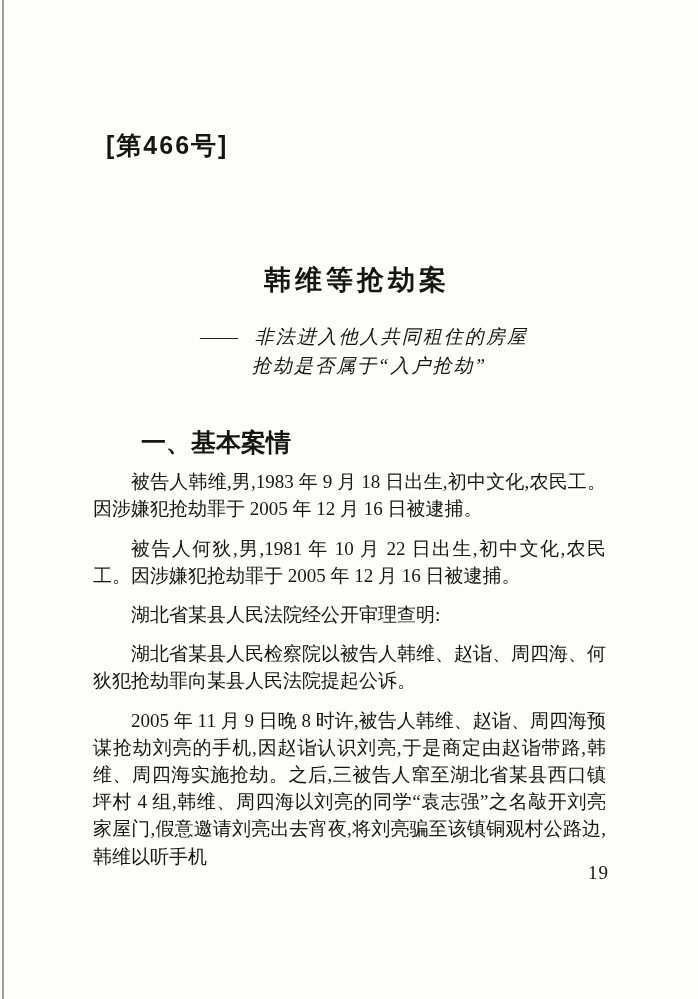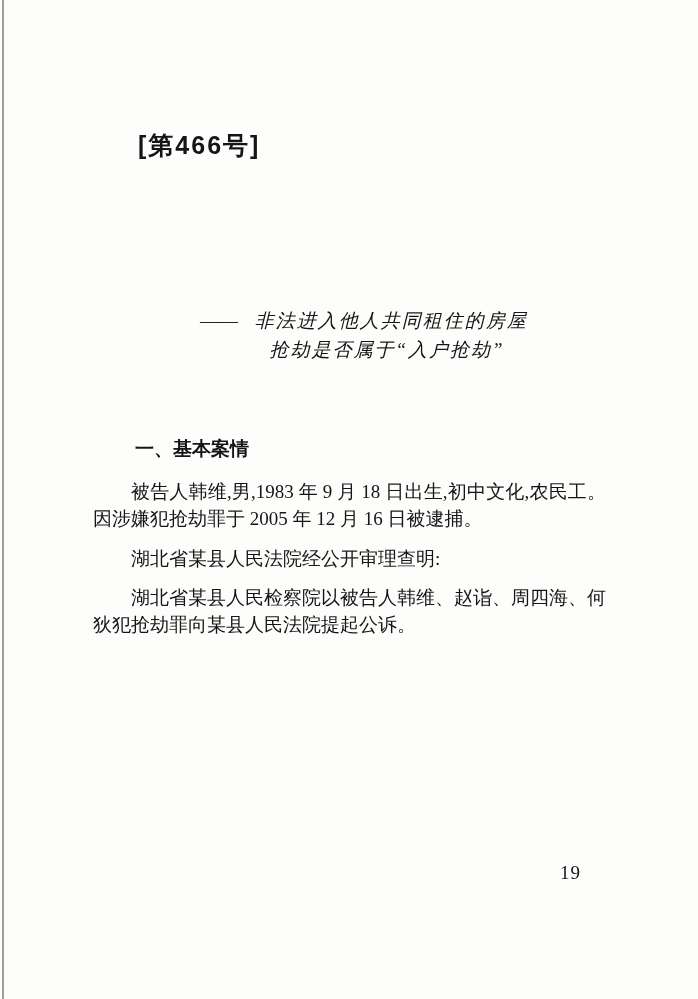--- a/index.html
+++ b/index.html
@@ -26,21 +26,20 @@
   }
   .case-number {
     position: absolute;
     left: 106px;
     top: 129px;
     font-family: "Liberation Sans", "DejaVu Sans", sans-serif;
     font-size: 25px;
     font-weight: 700;
     letter-spacing: 2px;
     white-space: nowrap;
-    margin-left: 32px;
   }
   .title {
     position: absolute;
     left: 0;
     top: 262px;
     width: 698px;
     margin: 0;
     text-align: center;
     text-indent: 16px;
     font-family: "Liberation Sans", "DejaVu Sans", sans-serif;
@@ -54,79 +53,82 @@
     left: 200px;
     top: 306px;
     width: 322px;
     font-style: italic;
     font-size: 19px;
     line-height: 29px;
     letter-spacing: 2px;
   }
   .subtitle .line1 {
     white-space: nowrap;
+    margin-top: 16px;
   }
   .subtitle .dash {
     letter-spacing: 0;
     margin-right: 10px;
     font-style: normal;
   }
   .subtitle .line2 {
-    text-align: center;
     padding-left: 52px;
     white-space: nowrap;
   }
   .body-text {
     position: absolute;
     left: 81px;
     top: 419px;
     width: 537px;
     font-size: 19px;
     line-height: 27.2px;
     text-align: justify;
   }
   .section-heading {
-    margin: 16px;
+    margin: 10px;
     font-family: Liberation Serif, serif;
-    font-size: 19px;
+    font-size: 25px;
     font-weight: 700;
     text-indent: 2em;
   }
   .para {
     margin: 12px;
     text-indent: 2em;
   }
   .page-number {
     position: absolute;
-    left: 560px;
+    left: 588px;
     top: 862px;
     font-size: 19px;
     letter-spacing: 1px;
   }
 </style>
 </head>
 <body>
 
 <div class="page">
 
   <div class="scan-edge"></div>
 
   <div class="case-number">[第466号]</div>
 
+  <h1 class="title">韩维等抢劫案</h1>
 
   <div class="subtitle">
     <div class="line1">
       <span class="dash">——</span>
       <span>非法进入他人共同租住的房屋</span>
     </div>
     <div class="line2">抢劫是否属于“入户抢劫”</div>
   </div>
 
   <div class="body-text">
     <h2 class="section-heading">一、基本案情</h2>
     <p class="para">被告人韩维,男,1983 年 9 月 18 日出生,初中文化,农民工。因涉嫌犯抢劫罪于 2005 年 12 月 16 日被逮捕。</p>
+    <p class="para">被告人何狄,男,1981 年 10 月 22 日出生,初中文化,农民工。因涉嫌犯抢劫罪于 2005 年 12 月 16 日被逮捕。</p>
     <p class="para">湖北省某县人民法院经公开审理查明:</p>
     <p class="para">湖北省某县人民检察院以被告人韩维、赵诣、周四海、何狄犯抢劫罪向某县人民法院提起公诉。</p>
+    <p class="para">2005 年 11 月 9 日晚 8 时许,被告人韩维、赵诣、周四海预谋抢劫刘亮的手机,因赵诣认识刘亮,于是商定由赵诣带路,韩维、周四海实施抢劫。之后,三被告人窜至湖北省某县西口镇坪村 4 组,韩维、周四海以刘亮的同学“袁志强”之名敲开刘亮家屋门,假意邀请刘亮出去宵夜,将刘亮骗至该镇铜观村公路边,韩维以听手机</p>
   </div>
 
   <div class="page-number">19</div>
 
 </div>
 
 </body></html>

